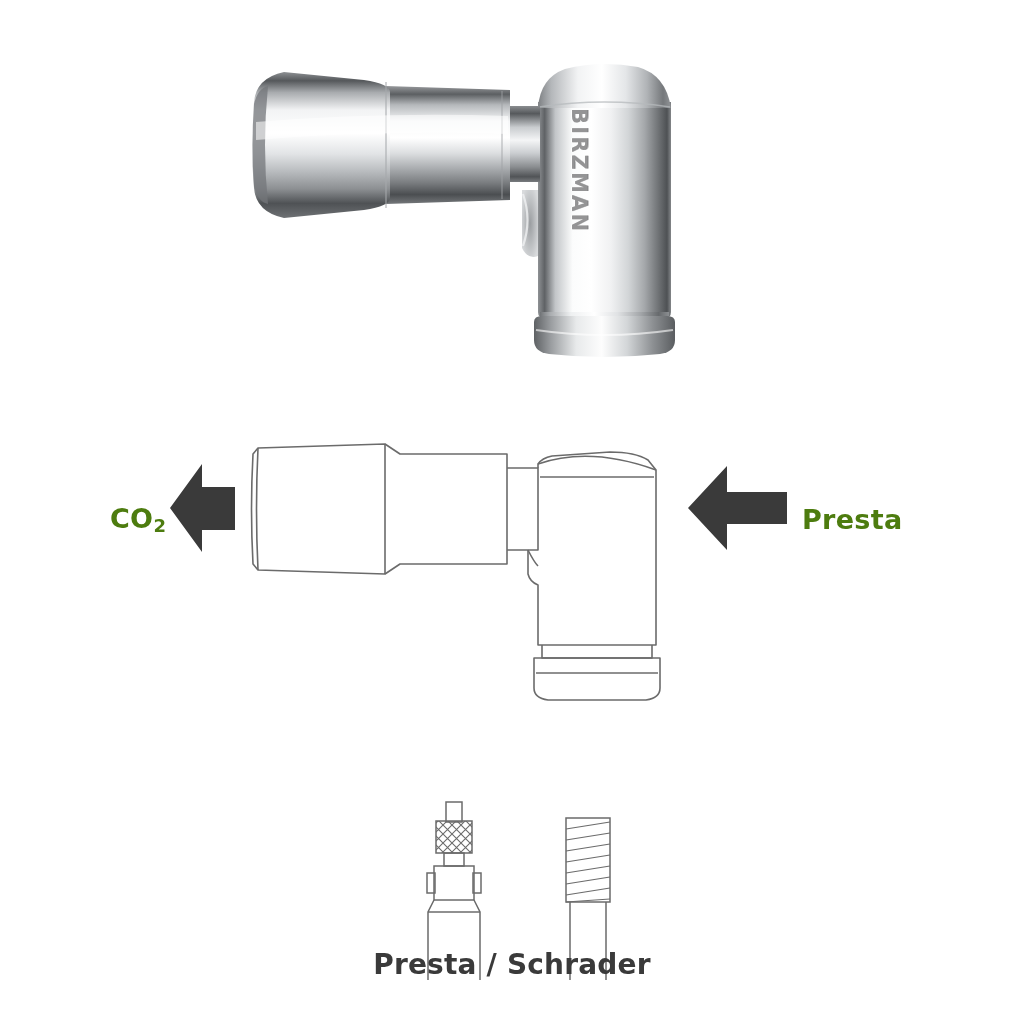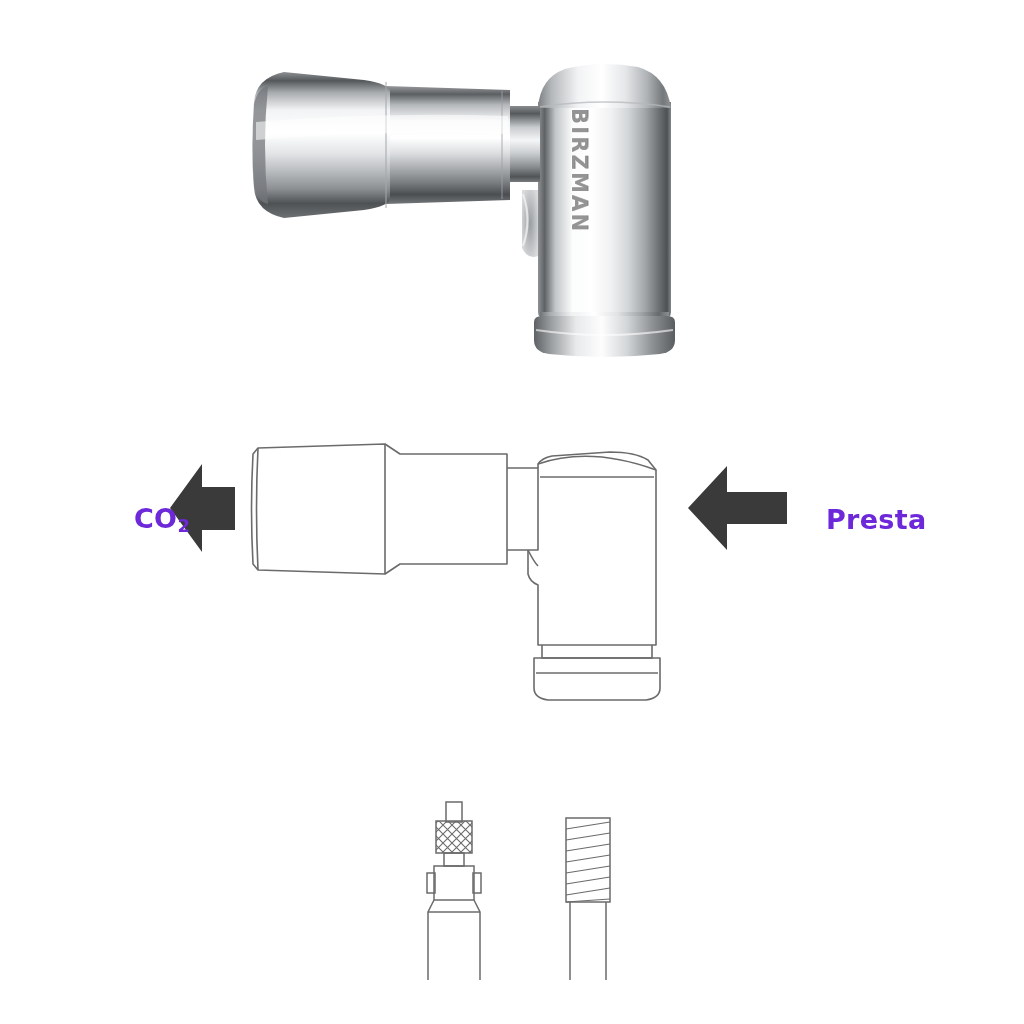--- a/index.html
+++ b/index.html
@@ -39,25 +39,24 @@
     left: 90px;
     top: 430px;
     width: 850px;
     height: 310px;
   }
 
   .flow-label {
     position: absolute;
     font-weight: bold;
     font-size: 27px;
-    color: #6d28d9;
+    color: #4d7c0f;
     letter-spacing: 0.3px;
     white-space: nowrap;
     font-family: "DejaVu Sans", "Liberation Sans", sans-serif;
-    margin-left: 24px;
   }
   #label-co2 {
     left: 110px;
     top: 503px;
   }
   #label-co2 sub {
     font-size: 18px;
     vertical-align: baseline;
     position: relative;
     top: 4px;
@@ -309,14 +308,15 @@
         <path d="M 186,93 L 230,86"></path>
         <path d="M 186,104 L 230,97"></path>
         <path d="M 186,115 L 230,108"></path>
         <path d="M 186,122 L 230,119"></path>
       </g>
 
       <path d="M 190,122 L 190,200 M 226,122 L 226,200"></path>
     </g>
   </svg>
 
+  <div id="valve-caption">Presta / Schrader</div>
 
 </div>
 
 </body></html>

